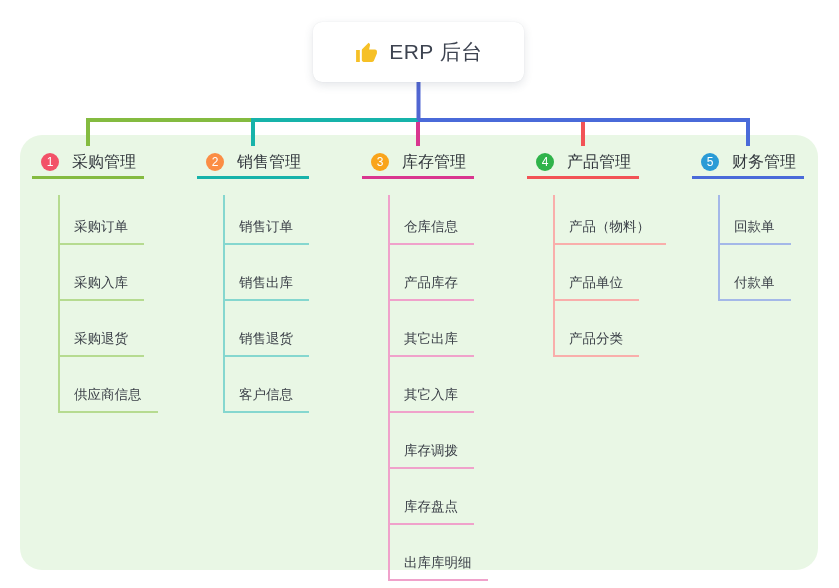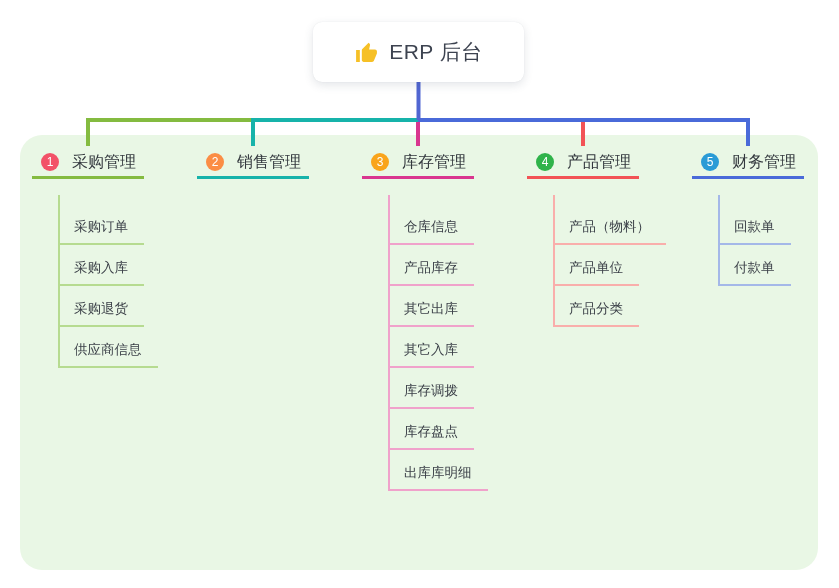--- a/index.html
+++ b/index.html
@@ -21,21 +21,21 @@
   .branches { position:absolute; left:0; top:0; width:839px; height:588px; z-index:3; }
   .branch { position:absolute; top:148px; width:112px; }
   .branch-title { height:28px; border-bottom:3px solid var(--main);
                   display:flex; align-items:center; cursor:pointer; }
   .badge { width:18px; height:18px; margin-left:9px; border-radius:50%;
            background:var(--badge); color:#ffffff; font-size:12px; font-weight:500;
            display:flex; align-items:center; justify-content:center; flex:0 0 auto; }
   .branch-label { margin-left:13px; font-size:16px; font-weight:500; color:#33383e; white-space:nowrap; }
 
   .sub-list { list-style:none; margin:0 0 0 10px; padding:16px; }
-  .sub-item { height:41px; border-left:2px solid var(--light);
+  .sub-item { height:56px; border-left:2px solid var(--light);
               display:flex; align-items:flex-end; cursor:pointer; width:max-content; }
   .sub-item:first-child { height:50px; }
   .sub-label { display:inline-block; border-bottom:2px solid var(--light);
                padding:0 16px 7px 14px; font-size:13.5px; color:#3a3f47; white-space:nowrap; }
 </style>
 </head>
 <body>
 
 <div class="stage">
 
@@ -76,20 +76,34 @@
           <li class="sub-item">
             <span class="sub-label">供应商信息</span>
           </li>
         </ul>
       </div>
       <div class="branch" style="left: 197px; --main: #17b3aa; --light: #85d7cf; --badge: #fb8d45;">
         <div class="branch-title">
           <span class="badge">2</span>
           <span class="branch-label">销售管理</span>
         </div>
+        <ul class="sub-list">
+          <li class="sub-item">
+            <span class="sub-label">销售订单</span>
+          </li>
+          <li class="sub-item">
+            <span class="sub-label">销售出库</span>
+          </li>
+          <li class="sub-item">
+            <span class="sub-label">销售退货</span>
+          </li>
+          <li class="sub-item">
+            <span class="sub-label">客户信息</span>
+          </li>
+        </ul>
       </div>
       <div class="branch" style="left: 362px; --main: #d9368f; --light: #f0a2cb; --badge: #f9a41b;">
         <div class="branch-title">
           <span class="badge">3</span>
           <span class="branch-label">库存管理</span>
         </div>
         <ul class="sub-list">
           <li class="sub-item">
             <span class="sub-label">仓库信息</span>
           </li>

